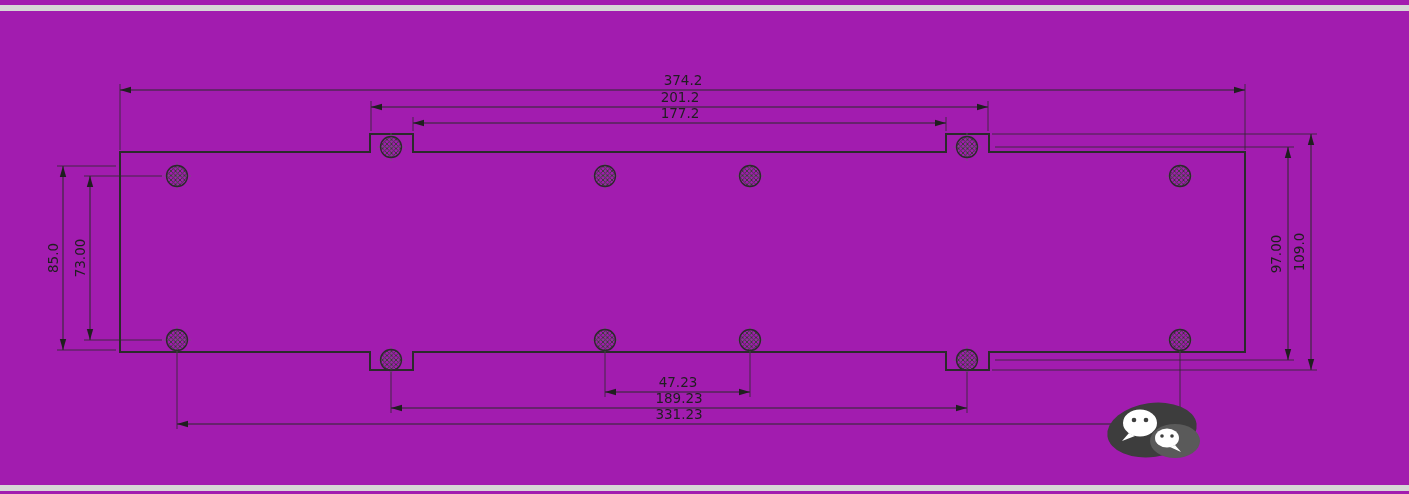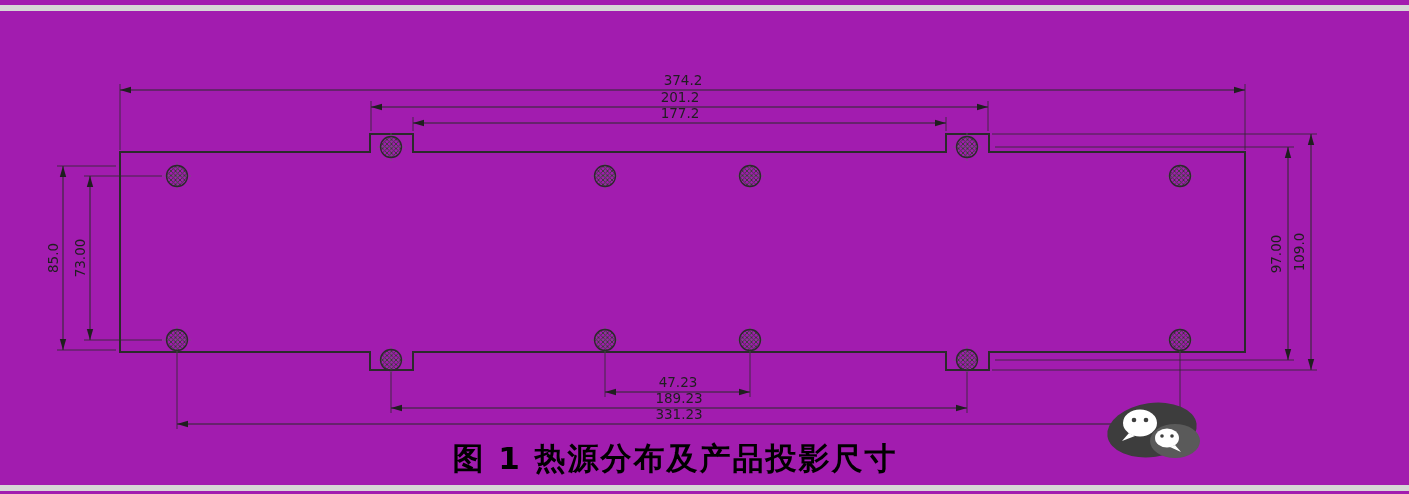--- a/index.html
+++ b/index.html
@@ -192,15 +192,14 @@
       <circle cx="1134" cy="420" r="2.3" fill="#3d3d3d"></circle>
       <circle cx="1146" cy="420" r="2.3" fill="#3d3d3d"></circle>
 
       <ellipse cx="1167" cy="438" rx="12" ry="9.5" fill="#ffffff"></ellipse>
       <path d="M1175,445 L1181,452 L1170,447 Z" fill="#ffffff"></path>
       <circle cx="1162" cy="436" r="1.8" fill="#3d3d3d"></circle>
       <circle cx="1172" cy="436" r="1.8" fill="#3d3d3d"></circle>
     </g>
   </svg>
 
-  <div class="caption">图 1 热源分布及产品投影尺寸</div>
 
 </div>
 
 </body></html>

